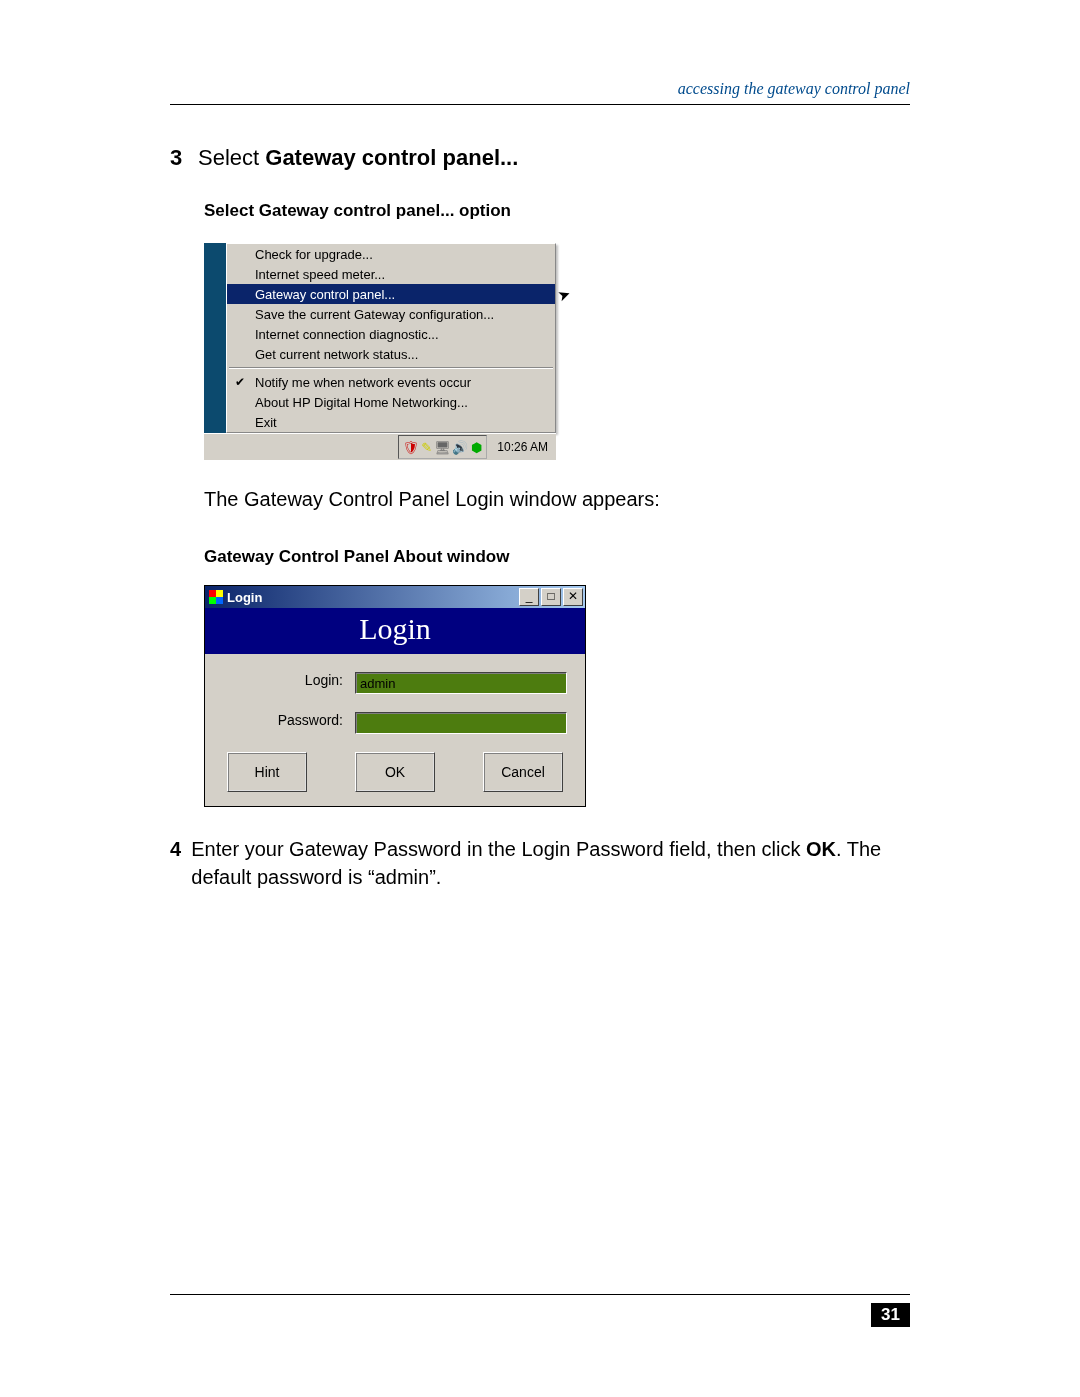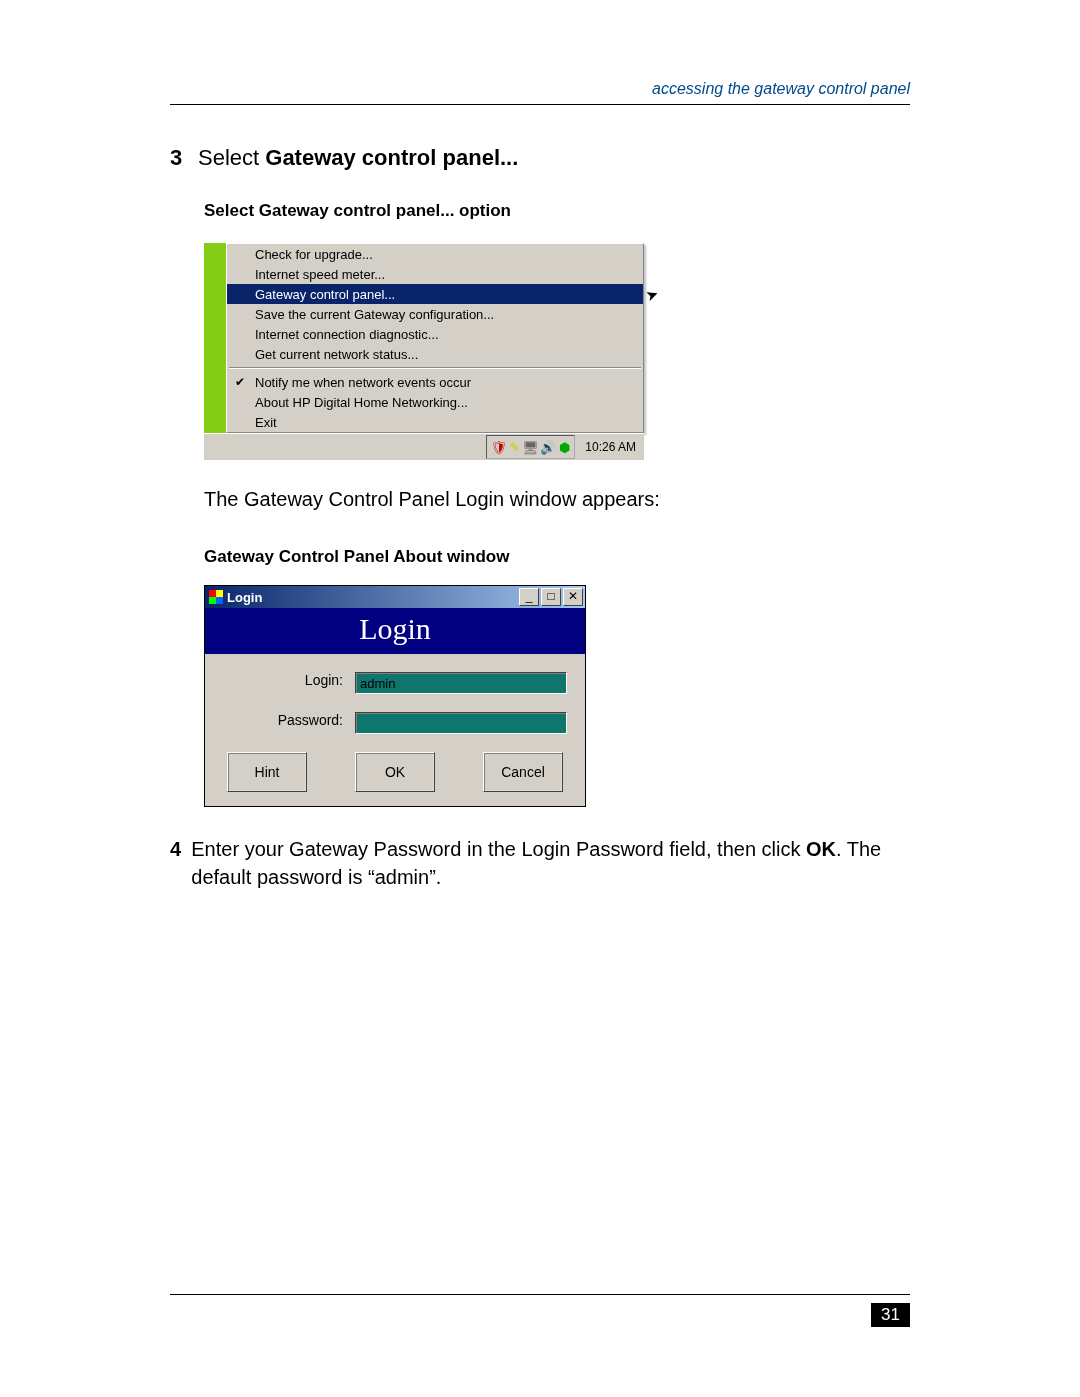--- a/index.html
+++ b/index.html
@@ -17,20 +17,21 @@
     width: 740px;
     margin-left: 170px;
     padding-top: 80px;
   }
   .header-right {
     text-align: right;
     font-style: italic;
     color: #004b8d;
     font-size: 16px;
     margin-bottom: 6px;
+    font-family: Liberation Serif, serif;
   }
   .hr {
     border: none;
     border-top: 1.5px solid #000;
     margin: 0 0 40px 0;
   }
   .step-line {
     display: flex;
     margin-bottom: 30px;
   }
@@ -46,22 +47,22 @@
   .caption {
     font-weight: bold;
     font-size: 17px;
     margin: 0 0 18px 34px;
   }
   .figure-wrap { margin-left: 34px; margin-bottom: 28px; }
   .body-text { font-size: 20px; margin-left: 34px; margin-bottom: 36px; }
 
   
   .fig1 {
-    width: 440px;
-    background: #84cc16;
+    width: 352px;
+    background: #0c4a6e;
     margin-top: 8px;
   }
   .menu-bg {
     background: #d4d0c8;
     border: 1px solid #888;
     border-top-color:#fff; border-left-color:#fff;
     margin: 22px 0 0 22px;
     font-family: "Tahoma","MS Sans Serif",sans-serif;
     font-size: 13px;
     box-shadow: 2px 2px 2px rgba(0,0,0,0.25);
@@ -147,21 +148,21 @@
   }
   .form-row {
     display:flex; align-items:flex-start; margin-bottom: 18px;
   }
   .form-label {
     width: 120px; text-align:right; padding-right: 12px; font-size: 14px;
   }
   .form-input {
     flex:1;
     height: 20px;
-    background:#0f766e;
+    background:#4d7c0f;
     border: 1px solid #404040;
     border-right-color:#fff; border-bottom-color:#fff;
     box-shadow: inset 1px 1px 0 #808080;
     font-size: 13px;
     padding: 0 4px;
     font-family: inherit;
   }
   .btn-row {
     display:flex; justify-content:space-between; margin-top: 4px;
     padding: 0 4px;
@@ -190,21 +191,21 @@
     left: 170px;
     width: 740px;
   }
   .footer-hr {
     border:none; border-top:1.5px solid #000; margin-bottom:8px;
   }
   .page-num {
     float:right;
     background:#000;
     color:#fff;
-    font-weight:normal;
+    font-weight:bold;
     padding: 2px 10px;
     font-size: 17px;
   }
 </style>
 </head>
 <body>
 
 <div class="page">
   <div class="header-right">accessing the gateway control panel</div>
   <hr class="hr">

